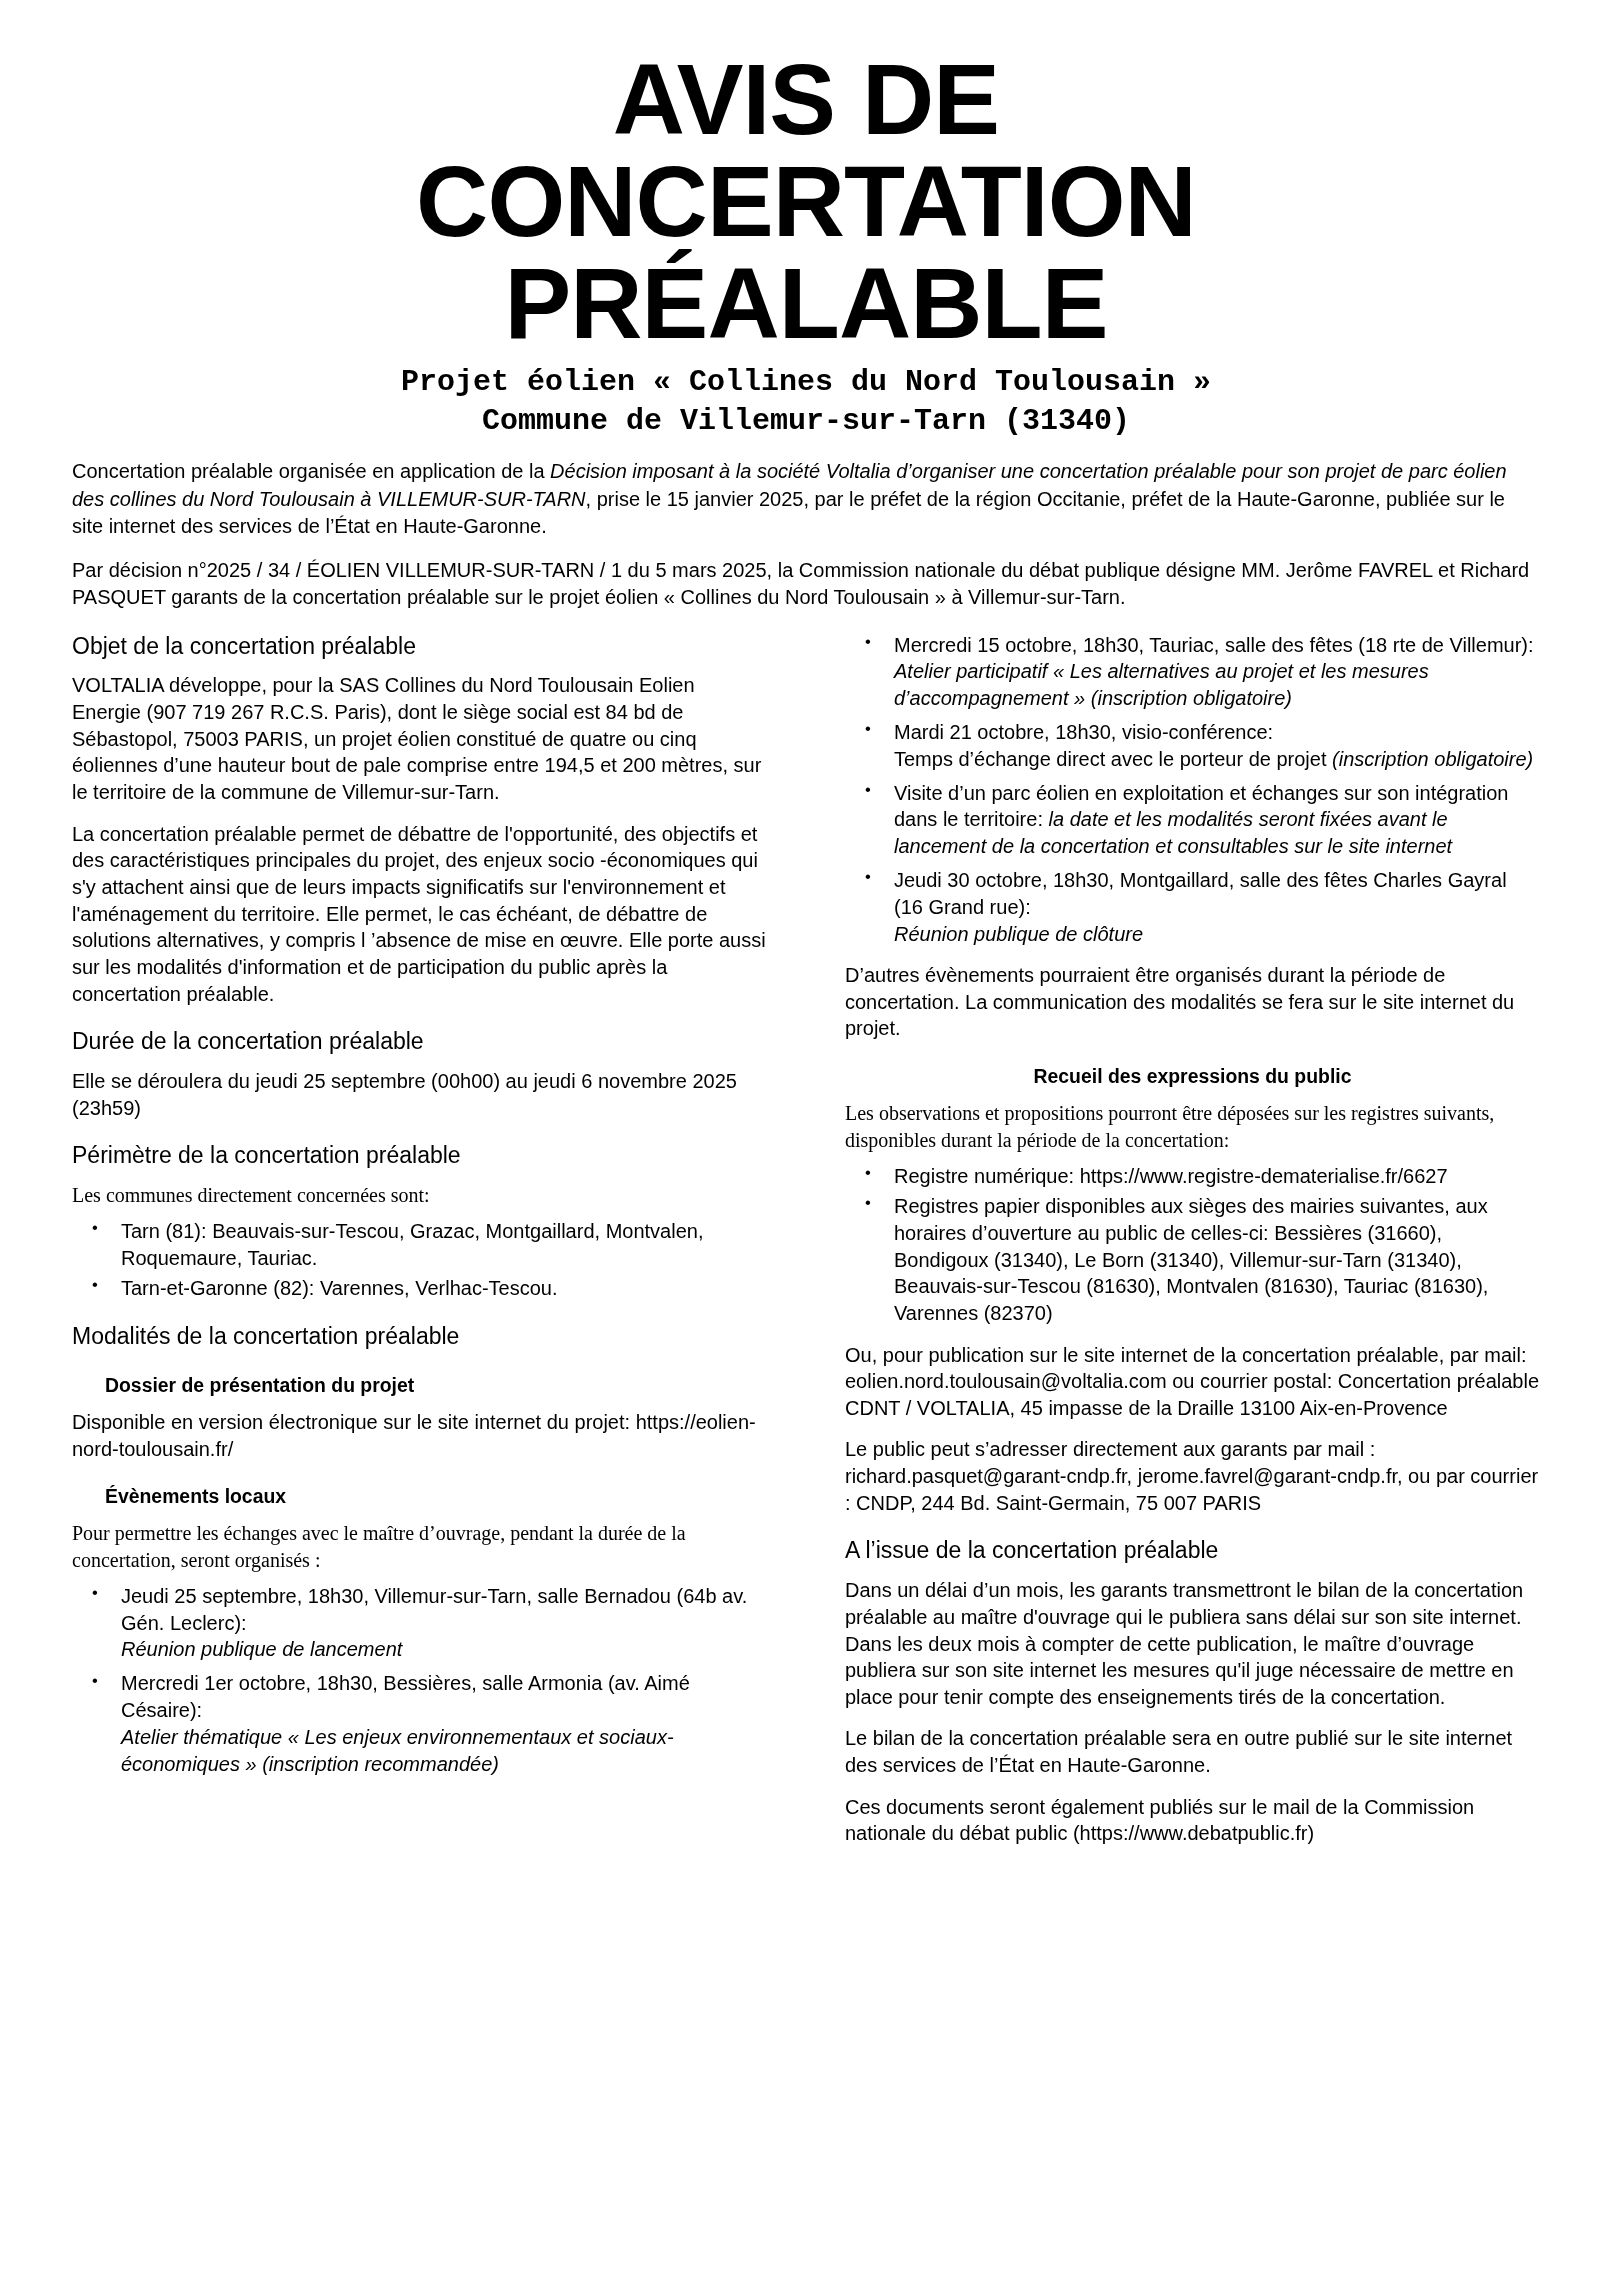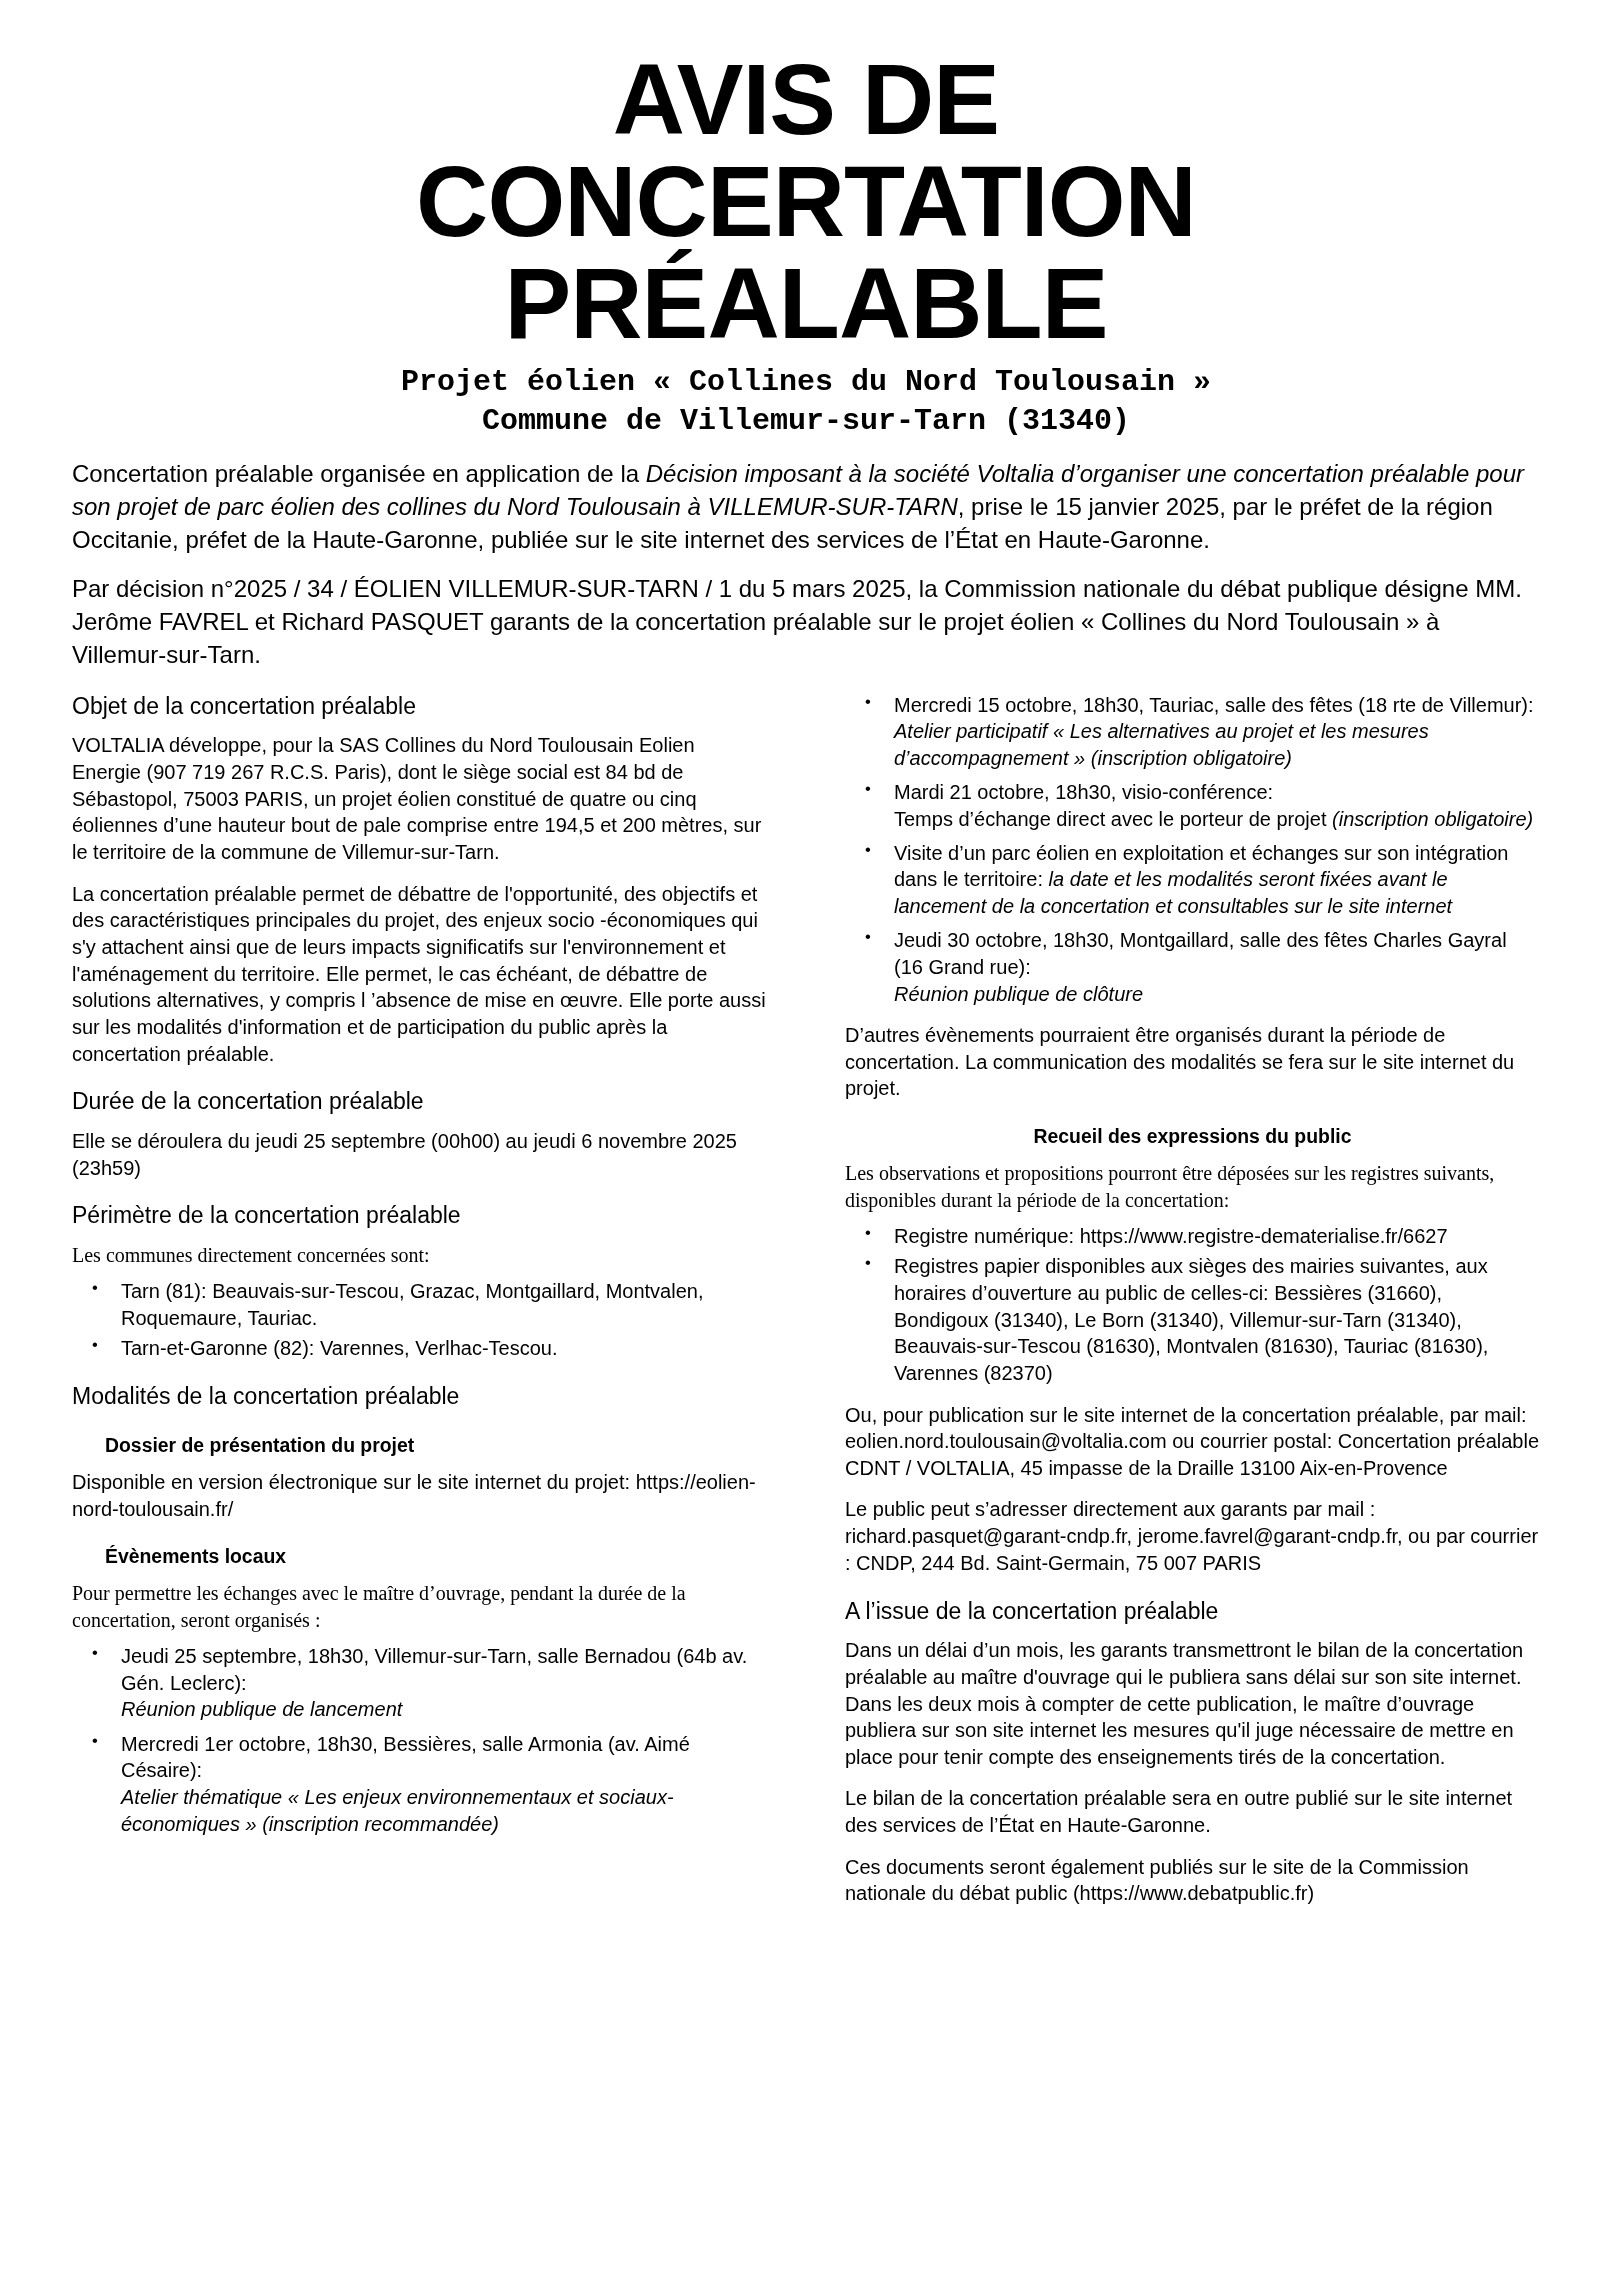--- a/index.html
+++ b/index.html
@@ -43,21 +43,21 @@
     font-family: Liberation Mono, monospace;
   }
   .subtitle .st-line { display: block; }
 
   
   .intro {
     margin-top: 18.5px;
   }
   .intro p {
     margin: 0 0 16.6px 0;
-    font-size: 24px;
+    font-size: 20px;
     line-height: 1.365;
     text-align: left;
   }
   .intro p:last-child { margin-bottom: 0; }
   em { font-style: italic; }
 
   
   .columns {
     display: flex;
     margin-top: 20px;
@@ -209,18 +209,18 @@
         <li>Registre numérique: https://www.registre-dematerialise.fr/6627</li>
         <li>Registres papier disponibles aux sièges des mairies suivantes, aux horaires d’ouverture au public de celles-ci: Bessières (31660), Bondigoux (31340), Le Born (31340), Villemur-sur-Tarn (31340), Beauvais-sur-Tescou (81630), Montvalen (81630), Tauriac (81630), Varennes (82370)</li>
       </ul>
 
       <p class="body">Ou, pour publication sur le site internet de la concertation préalable, par mail: eolien.nord.toulousain@voltalia.com ou courrier postal: Concertation préalable CDNT / VOLTALIA, 45 impasse de la Draille 13100 Aix-en-Provence</p>
       <p class="body">Le public peut s’adresser directement aux garants par mail : richard.pasquet@garant-cndp.fr, jerome.favrel@garant-cndp.fr, ou par courrier : CNDP, 244 Bd. Saint-Germain, 75 007 PARIS</p>
 
       <h2 class="sec">A l’issue de la concertation préalable</h2>
       <p class="body">Dans un délai d’un mois, les garants transmettront le bilan de la concertation préalable au maître d'ouvrage qui le publiera sans délai sur son site internet. Dans les deux mois à compter de cette publication, le maître d’ouvrage publiera sur son site internet les mesures qu'il juge nécessaire de mettre en place pour tenir compte des enseignements tirés de la concertation.</p>
       <p class="body">Le bilan de la concertation préalable sera en outre publié sur le site internet des services de l’État en Haute-Garonne.</p>
-      <p class="body">Ces documents seront également publiés sur le site de la Commission nationale du débat public (https://www.debatpublic.fr)</p>
+      <p class="body">Ces documents seront également publiés sur le mail de la Commission nationale du débat public (https://www.debatpublic.fr)</p>
 
     </div>
   </div>
 </div>
 
 
 </body></html>

